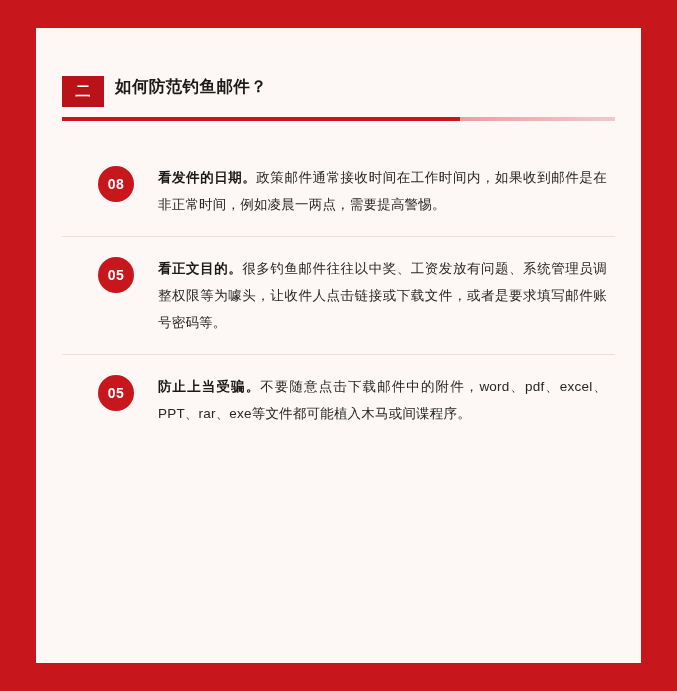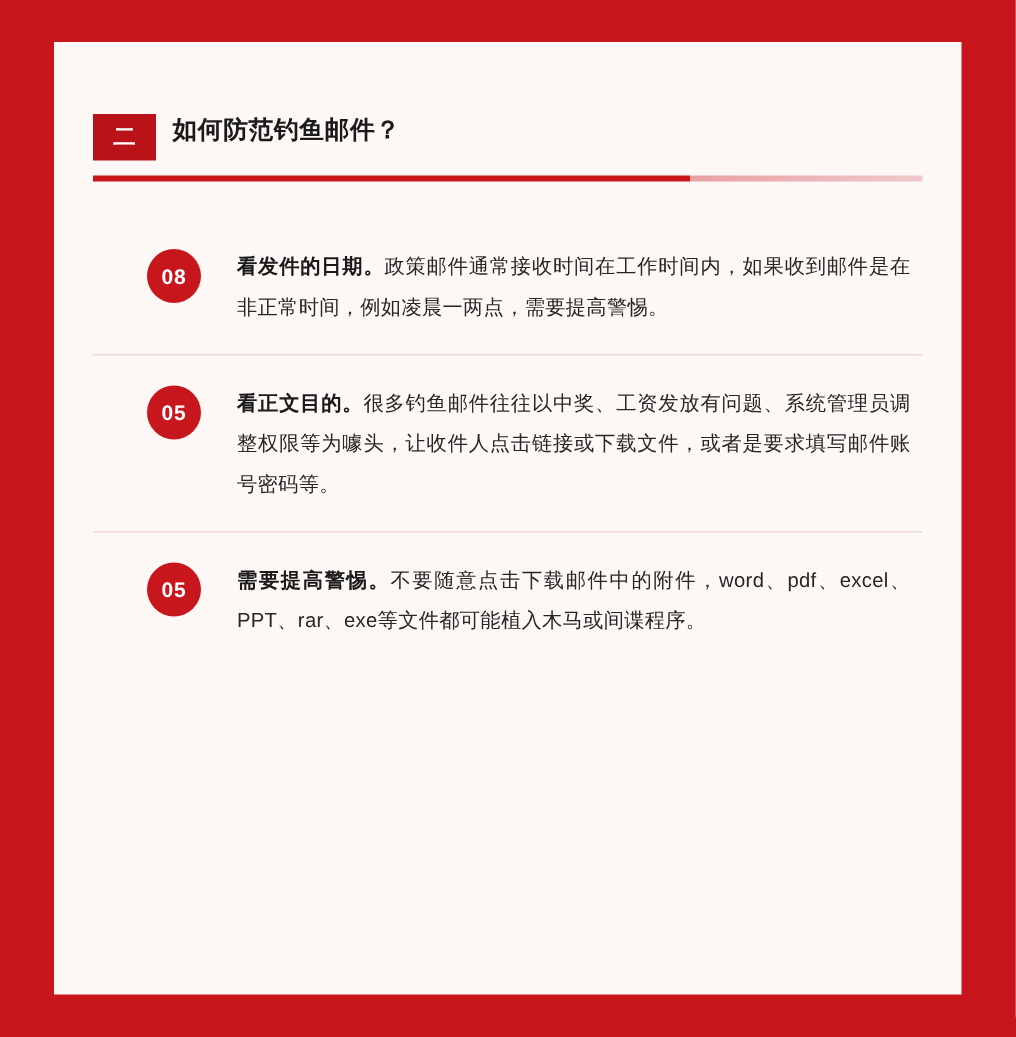--- a/index.html
+++ b/index.html
@@ -146,19 +146,19 @@
         <div class="num">05</div>
         <div class="body-text">
           <b>看正文目的。</b><span>很多钓鱼邮件往往以中奖、工资发放有问题、系统管理员调整权限等为噱头，让收件人点击链接或下载文件，或者是要求填写邮件账号密码等。</span>
         </div>
       </div>
 
 
       <div class="item item-5">
         <div class="num">05</div>
         <div class="body-text">
-          <b>需要提高警惕。</b><span>不要随意点击下载邮件中的附件，word、pdf、excel、PPT、rar、exe等文件都可能植入木马或间谍程序。</span>
+          <b>防止上当受骗。</b><span>不要随意点击下载邮件中的附件，word、pdf、excel、PPT、rar、exe等文件都可能植入木马或间谍程序。</span>
         </div>
       </div>
 
     </div>
   </div>
 </div>
 
 </body></html>

